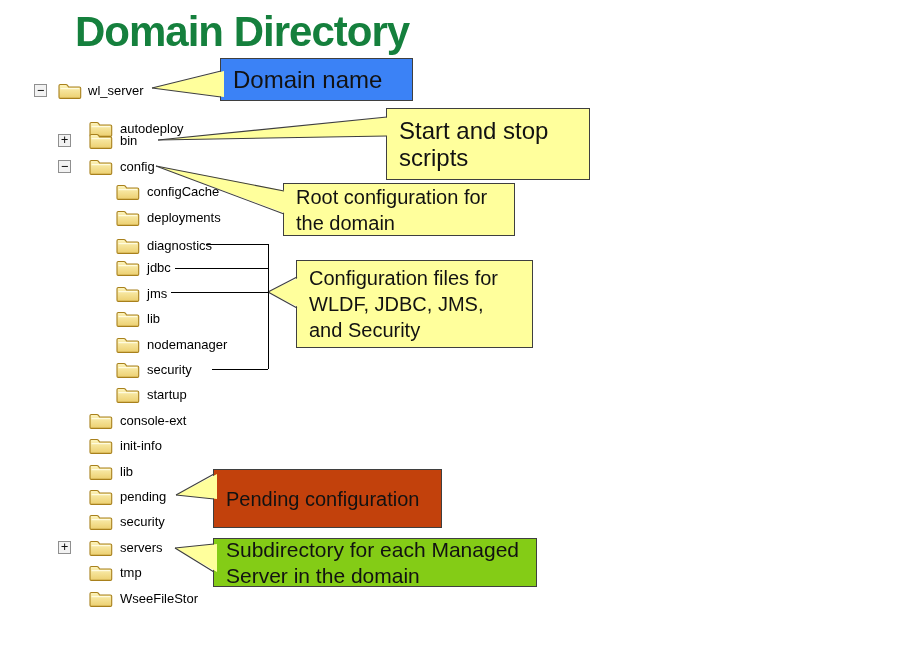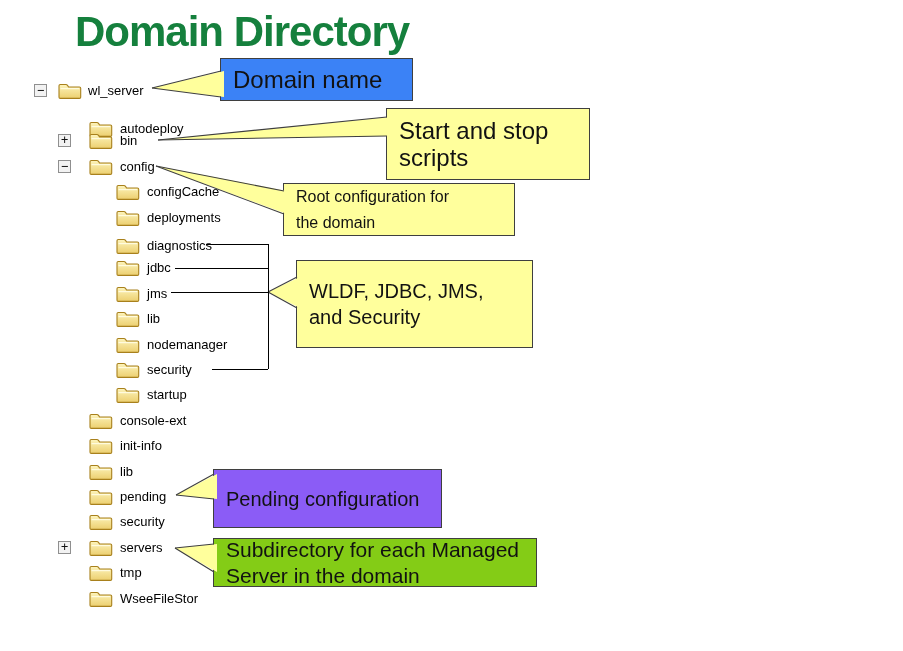--- a/index.html
+++ b/index.html
@@ -177,29 +177,30 @@
       </div>
     </div>
   <div id="callouts">
       <div class="callout" style="left: 220px; top: 58px; width: 193px; height: 43px; font-size: 24px; line-height: 27px; background: #3b82f6; border-color: rgb(63, 63, 63);">
         <div>Domain name</div>
       </div>
       <div class="callout" style="left: 386px; top: 108px; width: 204px; height: 72px; font-size: 24px; line-height: 27px; background: rgb(255, 255, 156); border-color: rgb(63, 63, 63);">
         <div>Start and stop</div>
         <div>scripts</div>
       </div>
-      <div class="callout" style="left: 283px; top: 183px; width: 232px; height: 53px; font-size: 16px; line-height: 26px; background: rgb(255, 255, 156); border-color: rgb(63, 63, 63);">
+      <div class="callout" style="left: 283px; top: 183px; width: 232px; height: 53px; font-size: 20px; line-height: 26px; background: rgb(255, 255, 156); border-color: rgb(63, 63, 63);">
         <div>Root configuration for</div>
         <div>the domain</div>
       </div>
       <div class="callout" style="left: 296px; top: 260px; width: 237px; height: 88px; font-size: 20px; line-height: 26px; background: rgb(255, 255, 156); border-color: rgb(63, 63, 63);">
+        <div>Configuration files for</div>
         <div>WLDF, JDBC, JMS,</div>
         <div>and Security</div>
       </div>
-      <div class="callout" style="left: 213px; top: 469px; width: 229px; height: 59px; font-size: 20px; line-height: 26px; background: #8b5cf6; border-color: rgb(63, 63, 63);">
+      <div class="callout" style="left: 213px; top: 469px; width: 229px; height: 59px; font-size: 20px; line-height: 26px; background: #c2410c; border-color: rgb(63, 63, 63);">
         <div>Pending configuration</div>
       </div>
       <div class="callout" style="left: 213px; top: 538px; width: 324px; height: 49px; font-size: 21px; line-height: 26px; background: #84cc16; border-color: rgb(63, 63, 63);">
         <div>Subdirectory for each Managed</div>
         <div>Server in the domain</div>
       </div>
     </div>
   <svg id="overlay" width="903" height="651">
     <defs>
       <linearGradient id="fg" x1="0" y1="0" x2="0" y2="1">

